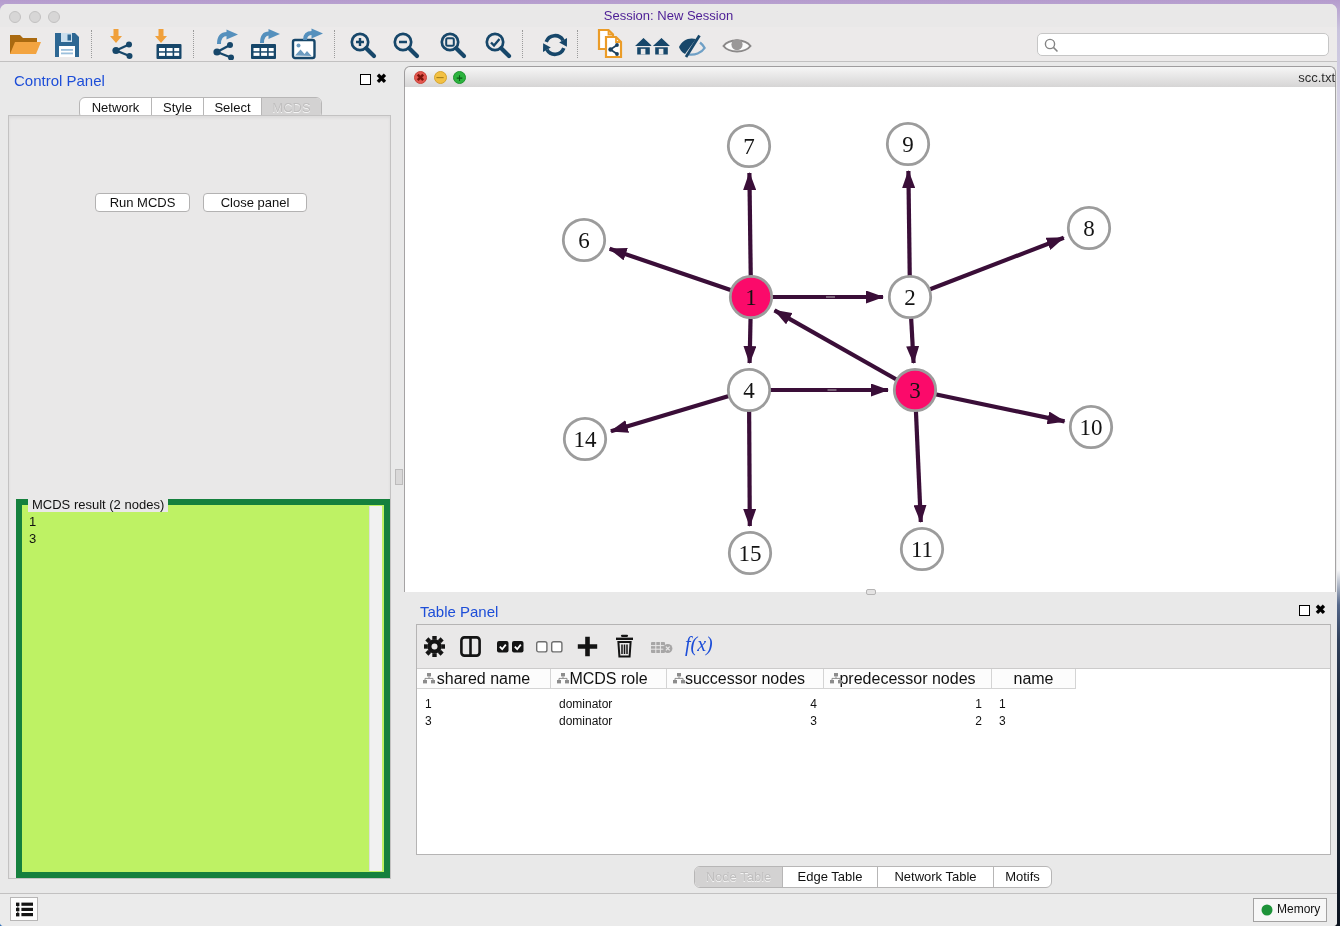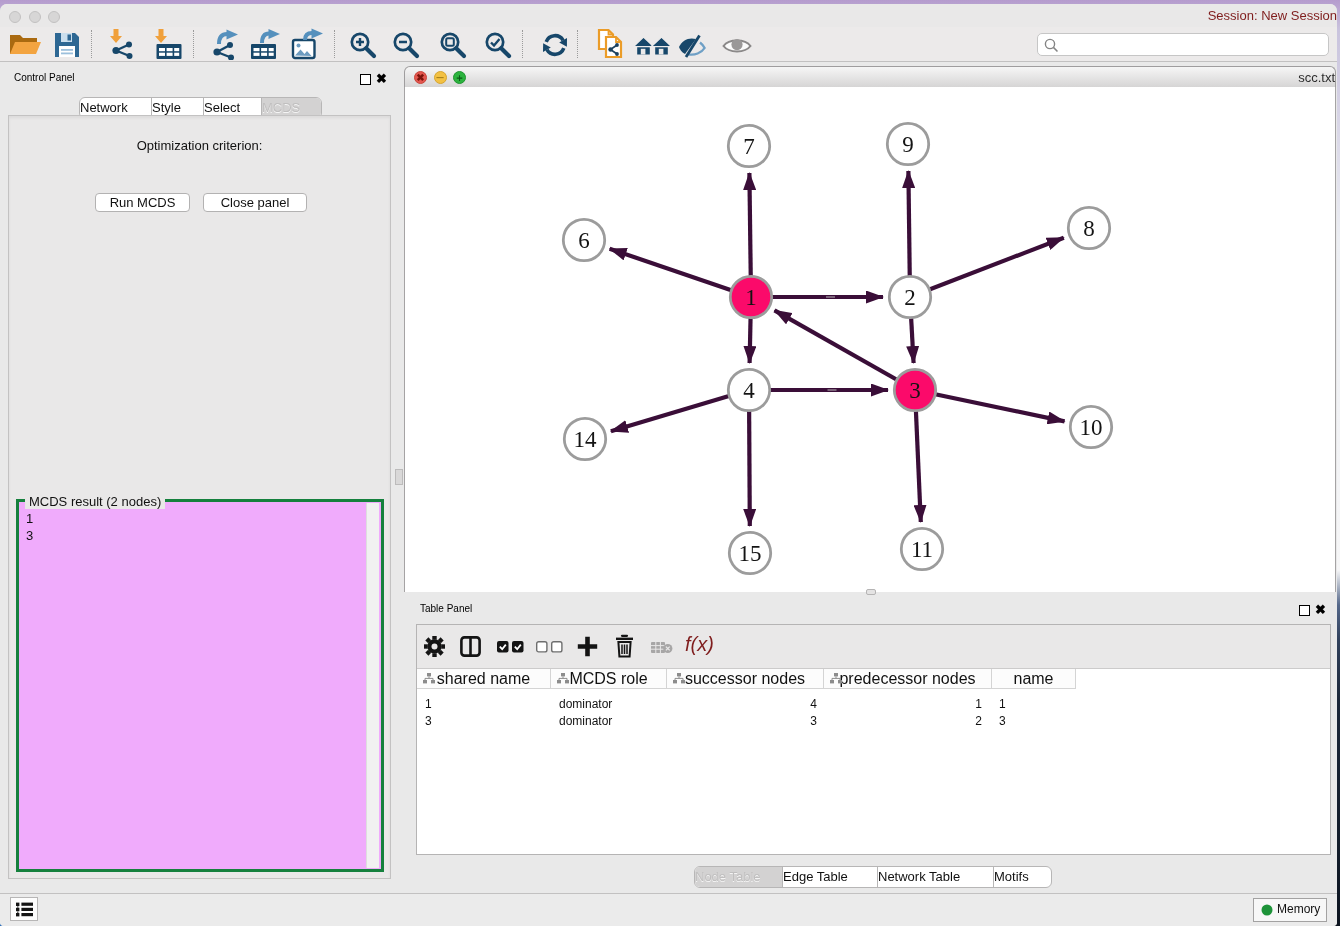--- a/index.html
+++ b/index.html
@@ -1,34 +1,34 @@
 <!DOCTYPE html>
 <html><head><meta charset="utf-8">
 <style>
 html,body{margin:0;padding:0}
 body{width:1340px;height:926px;overflow:hidden;font-family:"Liberation Sans",sans-serif;
 background:linear-gradient(180deg,#b59bcd 0px,#c9c3dd 30px,#eceef3 240px,#f6f6f7 570px,#55688a 605px,#31415c 640px,#1b2739 700px,#131d2b 840px,#0d1420 926px);}
 .a{position:absolute}
 .win{position:absolute;left:0;top:4px;width:1337px;height:922px;background:#e9e9e9;border-radius:7px 7px 4px 4px;overflow:hidden}
 .tbar{left:0;top:0;width:100%;height:23px;background:#e9e8e8}
 .lt{width:10px;height:10px;border-radius:50%;background:#d7d6d6;border:1px solid #c2c1c1;top:7px}
-.ttl{left:0;right:0;top:4px;text-align:right;font-size:13px;color:#7f1d1d}
+.ttl{left:0;right:0;top:4px;text-align:center;font-size:13px;color:#4c1d95}
 .tools{left:0;top:23px;width:100%;height:34px;background:#eceaea;border-bottom:1px solid #c2c1c1}
 .sep{top:3px;height:28px;width:0;border-left:1px dotted #9b9b9b}
 .search{left:1037px;top:6px;width:290px;height:21px;background:#fff;border:1px solid #c6c6c6;border-radius:5px}
-.cph{font-size:10px;color:#000000}
+.cph{font-size:15px;color:#1d4ed8}
 .fsq{width:9px;height:9px;border:1.5px solid #000;background:#fff}
 .xch{font-size:13px;font-weight:bold;color:#000}
 .seg{height:20px;display:flex;border:1px solid #b7b6b6;border-radius:6px;overflow:hidden;background:#fff;font-size:13px}
-.sc{line-height:20px;text-align:left;border-right:1px solid #b7b6b6;color:#111}
+.sc{line-height:20px;text-align:center;border-right:1px solid #b7b6b6;color:#111}
 .sc:last-child{border-right:none}
 .scsel{background:#d3d2d2;color:#c0bfbf;text-shadow:0 1px 0 #f5f5f5}
 .cpanel{left:8px;top:111px;width:381px;height:762px;border:1px solid #c3c2c2;background:#e9e8e8;box-shadow:inset 0 2px 3px rgba(0,0,0,0.06)}
 .btn{background:#fff;border:1px solid #b3b2b2;border-radius:4px;font-size:13px;text-align:center;color:#111}
-.fs{background:#f0abfc;border:3px solid #15803d}
+.fs{background:#bef264;border:6px solid #15803d}
 .fs .lg{position:absolute;top:-8px;left:6px;background:#e9e8e8;padding:0 4px;font-size:13px;color:#111}
 .nwin{left:404px;top:62px;width:932px;height:526px}
 .ntbar{left:0;top:0;width:930px;height:20px;background:linear-gradient(#f6f6f6,#d6d5d5);border:1px solid #9f9d9e;border-bottom:1px solid #908e8f;border-radius:6px 6px 0 0}
 .tl{width:11px;height:11px;border-radius:50%;top:4px;text-align:center;font-weight:bold;font-size:10px;line-height:11px}
 .canvas{left:0;top:21px;width:930px;height:505px;background:#fff;border-left:1px solid #a5a3a4;border-right:1px solid #a5a3a4}
 .tpc{left:416px;top:620px;width:913px;height:229px;border:1px solid #b5b4b4;background:#fff}
 .ttools{left:0;top:0;width:913px;height:43px;background:#e9e8e8;border-bottom:1px solid #cccbcb}
 .thead{left:0;top:44px;height:20px;display:flex;font-size:16px;color:#111}
 .thc{position:relative;border-right:1px solid #d4d4d4;border-bottom:1px solid #d4d4d4;background:#fcfcfc;text-align:center;line-height:19px}
 .trow{height:17px;display:flex;font-size:12px;color:#111;line-height:17px}
@@ -191,21 +191,20 @@
 <div class="a cph" style="left:14px;top:68px">Control Panel</div>
 <div class="a fsq" style="left:360px;top:70px"></div>
 <div class="a xch" style="left:376px;top:67px">✖</div>
 <div class="a seg" style="left:79px;top:93px">
  <div class="sc" style="width:71px">Network</div>
  <div class="sc" style="width:51px">Style</div>
  <div class="sc" style="width:57px">Select</div>
  <div class="sc scsel" style="width:59px">MCDS</div>
 </div>
 <div class="a cpanel">
- <div class="a" style="left:0;right:0;top:22px;text-align:center;font-size:13px;color:#111">Optimization criterion:</div>
  <div class="a btn" style="left:86px;top:77px;width:93px;height:17px;line-height:17px">Run MCDS</div>
  <div class="a btn" style="left:194px;top:77px;width:102px;height:17px;line-height:17px">Close panel</div>
  <div class="a fs" style="left:7px;top:383px;width:362px;height:367px">
    <div class="lg">MCDS result (2 nodes)</div>
    <div class="a" style="left:7px;top:9px;font-size:13px;line-height:16.5px;color:#111">1<br>3</div>
    <div class="a" style="right:2px;top:1px;width:12px;bottom:1px;background:#f1f1f1;border-left:1px solid #dedede"></div>
  </div>
 </div>
 <div class="a" style="left:395px;top:465px;width:6px;height:14px;background:#d9d8d8;border:1px solid #bcbbbb"></div>
 
@@ -323,21 +322,21 @@
           </g>
   <g stroke="#e9e8e8" stroke-width="1">
             <line x1="0" y1="4.6" x2="14" y2="4.6"></line>
             <line x1="0" y1="8.2" x2="14" y2="8.2"></line>
             <line x1="4.8" y1="1" x2="4.8" y2="12"></line>
             <line x1="9.4" y1="1" x2="9.4" y2="12"></line>
           </g>
   <circle cx="16.8" cy="7.5" r="4.6" fill="#a7a6a6"></circle>
           <path d="M14.9 5.6l3.8 3.8M18.7 5.6l-3.8 3.8" stroke="#e9e8e8" stroke-width="1.3"></path>
         </svg>
- <div class="a" style="left:268px;top:8px;font-family:Liberation Sans, sans-serif;font-style:italic;font-size:20px;color:#7f1d1d">f(x)</div>
+ <div class="a" style="left:268px;top:8px;font-family:Liberation Serif, serif;font-style:italic;font-size:20px;color:#1d4ed8">f(x)</div>
 </div>
       <div class="a thead">
         <div class="thc" style="width:133px"><svg style="position:absolute;left:6px;top:4px" width="12" height="11" viewBox="0 0 12 11">
             <g fill="#8c8c8c">
               <rect x="4" y="0" width="4" height="3.4"></rect>
               <rect x="0" y="7" width="4" height="3.4"></rect>
               <rect x="8" y="7" width="4" height="3.4"></rect>
             </g>
             <g stroke="#8c8c8c" stroke-width="1" fill="none">
               <path d="M6 3.4v2M2 7V5.4h8V7"></path>

